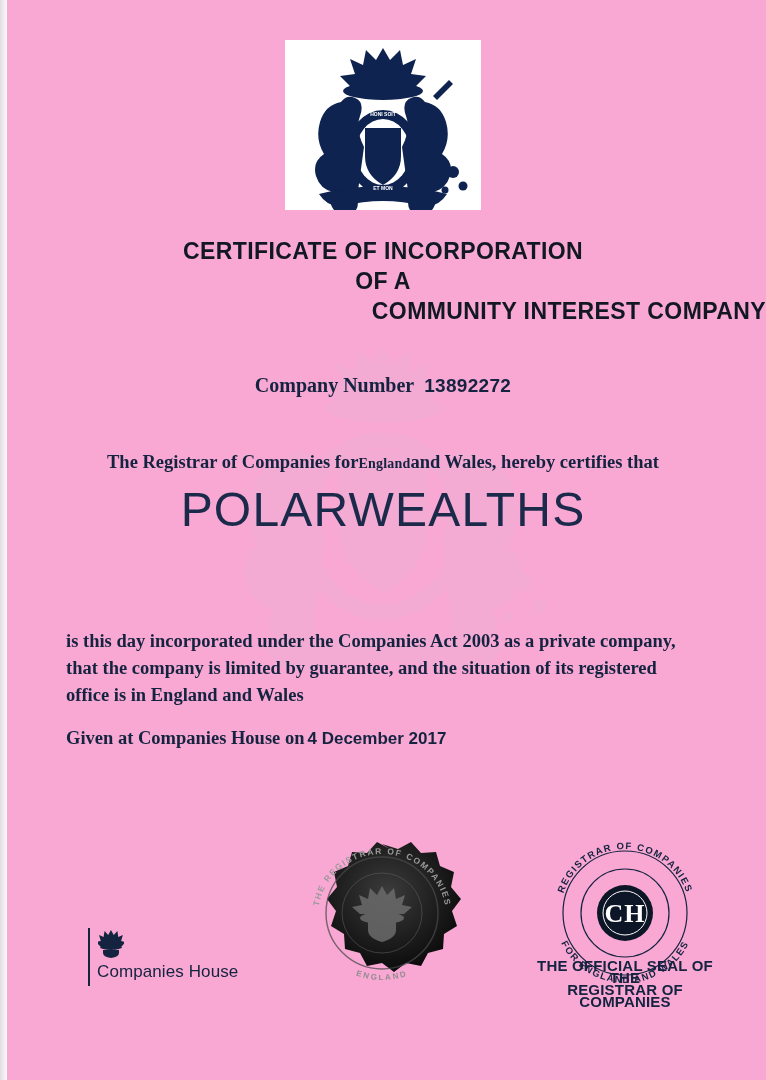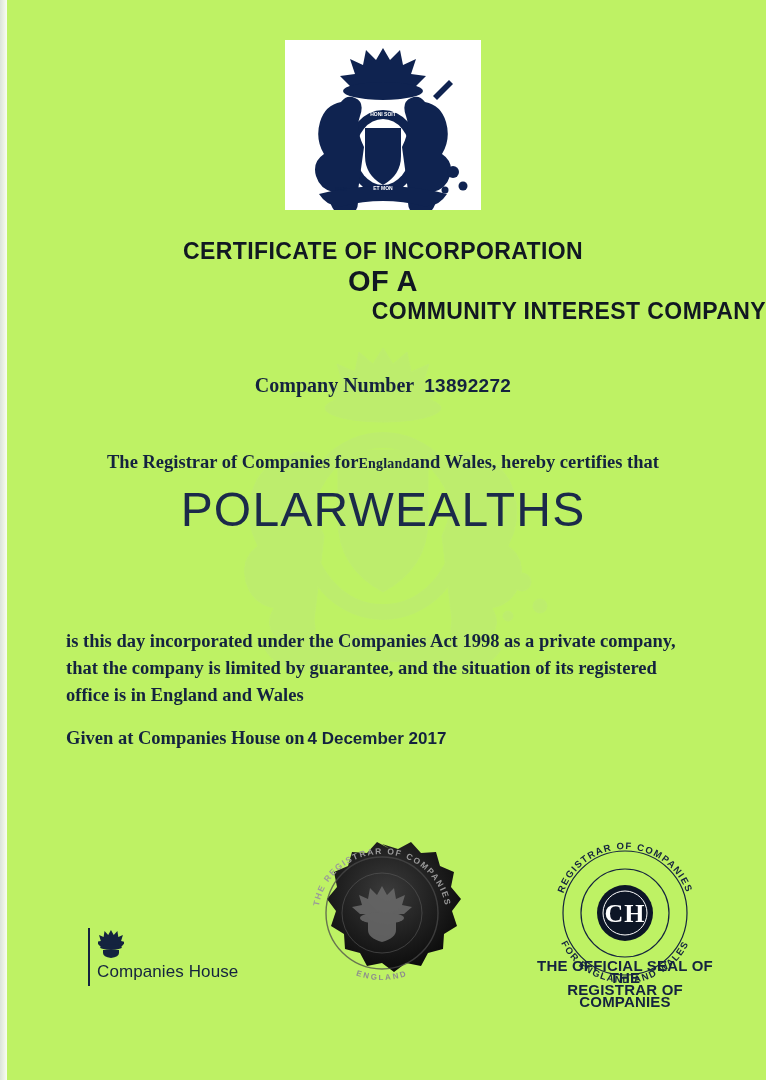--- a/index.html
+++ b/index.html
@@ -12,21 +12,21 @@
     height: 1080px;
     position: relative;
     overflow: hidden;
     font-family: "Liberation Serif", serif;
     color: #1b2a4a;
   }
 
   .page {
     position: absolute;
     inset: 0;
-    background: #bef264;
+    background: #f9a8d4;
   }
 
   
   .watermark {
     position: absolute;
     left: 50%;
     top: 330px;
     transform: translateX(-50%);
     width: 430px;
     height: 400px;
@@ -52,21 +52,21 @@
     left: 0;
     right: 0;
     top: 236px;
     text-align: center;
     font-family: "Liberation Sans", sans-serif;
     font-weight: bold;
     color: #111822;
     letter-spacing: 0.4px;
   }
   .title-line-1 { font-size: 23px; line-height: 30px; }
-  .title-line-2 { font-size: 29px; line-height: 30px; }
+  .title-line-2 { font-size: 23px; line-height: 30px; }
   .title-line-3 { font-size: 23px; line-height: 30px; text-align: right; }
 
   
   .company-number-row {
     position: absolute;
     left: 0; right: 0;
     top: 374px;
     text-align: center;
     font-size: 20px;
     font-weight: bold;
@@ -287,21 +287,21 @@
   <div class="company-number-row">
     <span class="label">Company Number</span><span class="value">13892272</span>
   </div>
 
   <div class="registrar-line">
     <span>The Registrar of Companies for</span><span class="jurisdiction">England</span><span>and Wales, hereby certifies that</span>
   </div>
 
   <div class="company-name">POLARWEALTHS</div>
 
-  <div class="body-text">is this day incorporated under the Companies Act 1998 as a private company, that  the company is limited by guarantee, and the situation of its registered office is in England and Wales</div>
+  <div class="body-text">is this day incorporated under the Companies Act 2003 as a private company, that  the company is limited by guarantee, and the situation of its registered office is in England and Wales</div>
 
   <div class="given-line">
     <span>Given at Companies House on</span><span class="date">4 December 2017</span>
   </div>
 
   <div class="wax-seal">
     <svg viewBox="0 0 176 150" xmlns="http://www.w3.org/2000/svg">
       <defs>
         <radialGradient id="waxg" cx="45%" cy="38%" r="70%">
           <stop offset="0%" stop-color="#3b3b3b"></stop>

